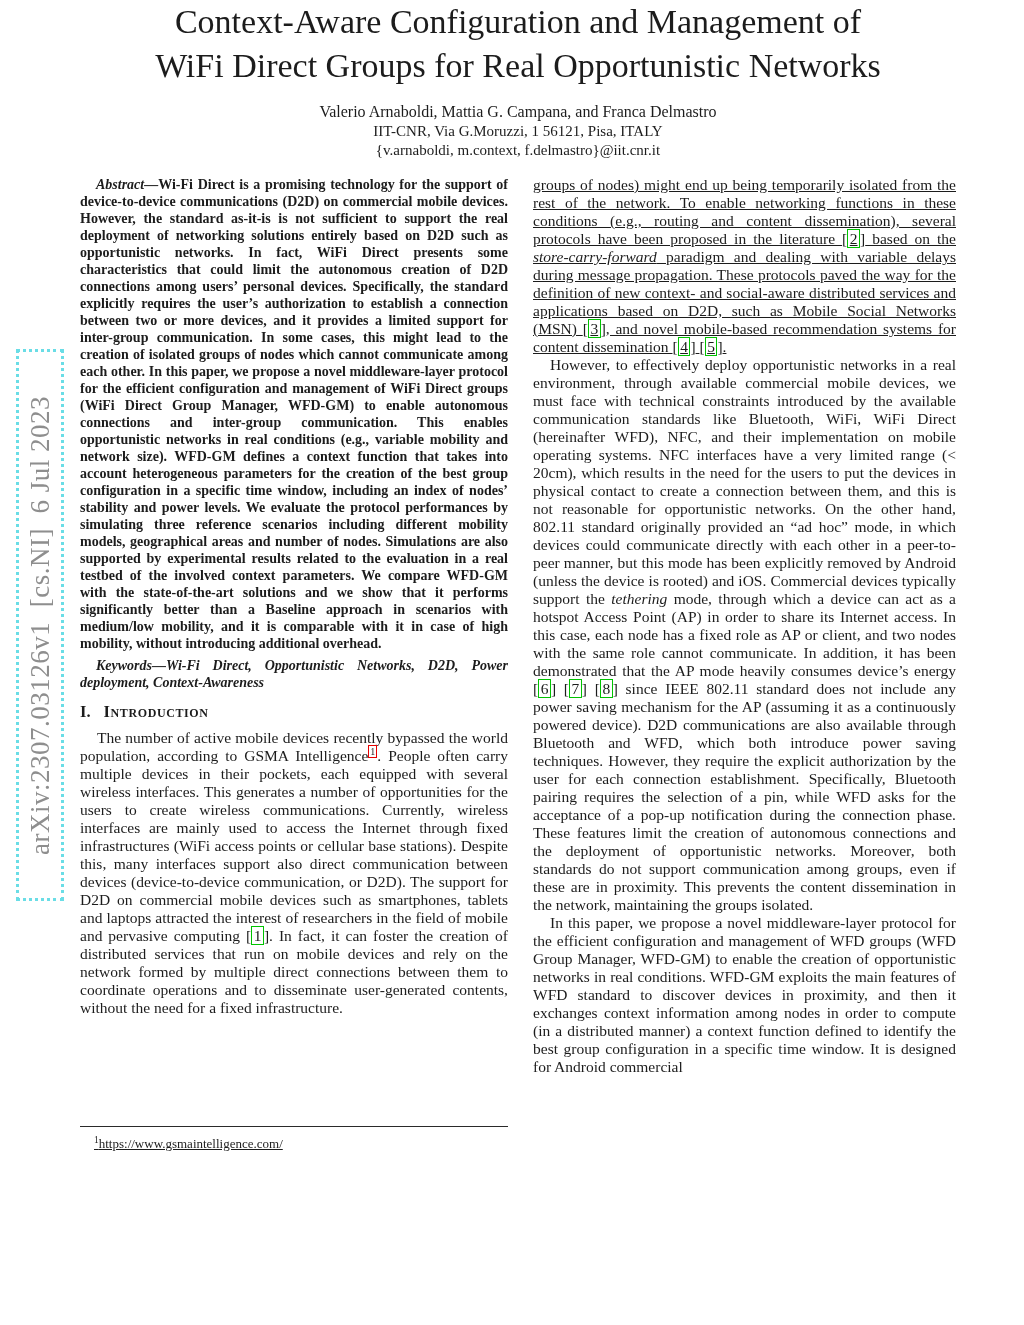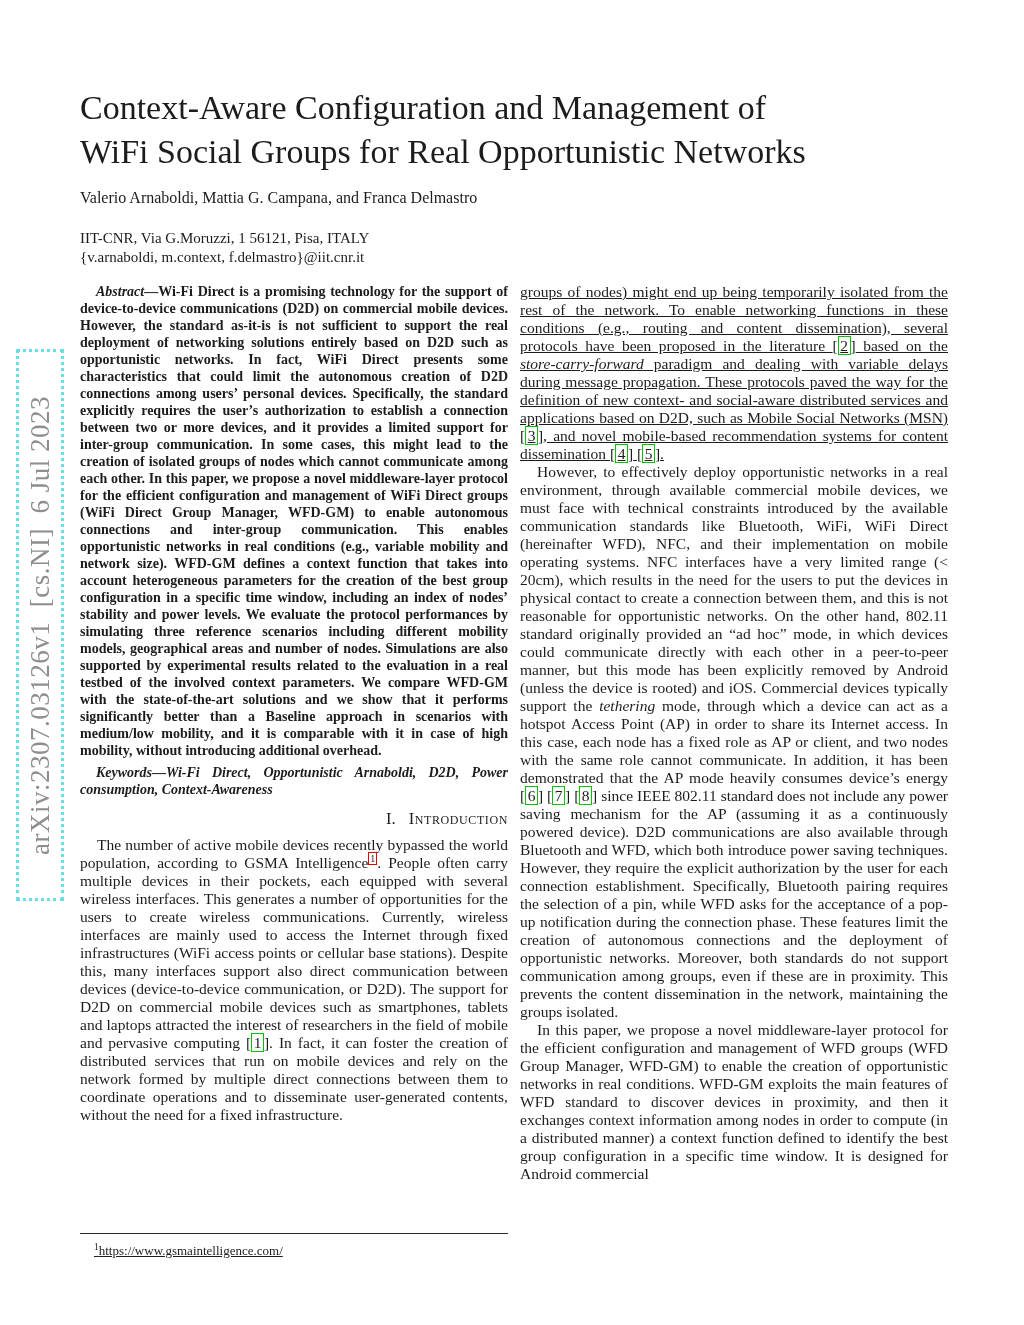--- a/index.html
+++ b/index.html
@@ -25,45 +25,45 @@
     transform: rotate(180deg);
     font-size: 27px;
     color: #8e8e8e;
     white-space: pre;
     letter-spacing: 0.5px;
   }
 
   
   .content { position: absolute; left: 80px; top: 0; width: 876px; }
 
-  .paper-header { text-align: left; padding-top: 86px; }
+  .paper-header { text-align: center; }
   .title-line { font-size: 34px; line-height: 44px; white-space: nowrap; font-weight: normal; }
   .authors { margin-top: 14px; font-size: 16px; line-height: 20px; }
-  .affiliation { font-size: 15px; line-height: 19px; margin-top: 21px; }
+  .affiliation { font-size: 15px; line-height: 19px; }
   .email { font-size: 15px; line-height: 19px; }
 
-  .columns { display: flex; gap: 12px; margin-top: 16px; text-align: justify; hyphens: auto; }
+  .columns { display: flex; gap: 25px; margin-top: 16px; text-align: justify; hyphens: auto; }
   .col { width: 428px; box-sizing: border-box; }
   .col-left { display: flex; flex-direction: column; height: 976px; }
 
   .abstract {
     font-weight: bold; font-size: 14px; line-height: 17px;
     text-indent: 16px; margin: 0;
   }
   .ab-label { font-style: italic; }
 
   .keywords {
     font-weight: bold; font-style: italic;
     font-size: 14px; line-height: 17px;
     text-indent: 16px; margin: 5px 0 0 0;
   }
 
   .section-heading {
-    text-align: right; font-size: 16.5px; line-height: 20px;
-    margin: 11px 0 7px 0; text-indent: 0; font-weight: normal;
+    text-align: left; font-size: 16.5px; line-height: 20px;
+    margin: 11px 0 7px 0; text-indent: 0; font-weight: bold;
   }
   .heading-num { margin-right: 13px; }
   .sc { font-variant: small-caps; letter-spacing: 0.6px; }
 
   .body-para { font-size: 15.5px; line-height: 18px; text-indent: 17px; margin: 0; }
   .noindent { text-indent: 0; text-decoration: underline; }
   .it { font-style: italic; }
 
   .cite-box { border: 1.5px solid #00c300; padding: 0 1.5px; }
   .fnref { font-size: 10px; vertical-align: super; line-height: 0; }
@@ -78,32 +78,32 @@
 <body>
 
 <div class="watermark">
   <div class="watermark-text">arXiv:2307.03126v1  [cs.NI]  6 Jul 2023</div>
 </div>
 
 <div class="content">
 
   <div class="paper-header">
     <div class="title-line">Context-Aware Configuration and Management of</div>
-    <div class="title-line">WiFi Social Groups for Real Opportunistic Networks</div>
+    <div class="title-line">WiFi Direct Groups for Real Opportunistic Networks</div>
     <div class="authors">Valerio Arnaboldi, Mattia G. Campana, and Franca Delmastro</div>
     <div class="affiliation">IIT-CNR, Via G.Moruzzi, 1 56121, Pisa, ITALY</div>
     <div class="email">{v.arnaboldi, m.context, f.delmastro}@iit.cnr.it</div>
   </div>
 
   <div class="columns">
 
     <div class="col col-left">
       <p class="abstract"><span class="ab-label">Abstract—</span><span>Wi-Fi Direct is a promising technology for the support of device-to-device communications (D2D) on commercial mobile devices. However, the standard as-it-is is not sufficient to support the real deployment of networking solutions entirely based on D2D such as opportunistic networks. In fact, WiFi Direct presents some characteristics that could limit the autonomous creation of D2D connections among users’ personal devices. Specifically, the standard explicitly requires the user’s authorization to establish a connection between two or more devices, and it provides a limited support for inter-group communication. In some cases, this might lead to the creation of isolated groups of nodes which cannot communicate among each other. In this paper, we propose a novel middleware-layer protocol for the efficient configuration and management of WiFi Direct groups (WiFi Direct Group Manager, WFD-GM) to enable autonomous connections and inter-group communication. This enables opportunistic networks in real conditions (e.g., variable mobility and network size). WFD-GM defines a context function that takes into account heterogeneous parameters for the creation of the best group configuration in a specific time window, including an index of nodes’ stability and power levels. We evaluate the protocol performances by simulating three reference scenarios including different mobility models, geographical areas and number of nodes. Simulations are also supported by experimental results related to the evaluation in a real testbed of the involved context parameters. We compare WFD-GM with the state-of-the-art solutions and we show that it performs significantly better than a Baseline approach in scenarios with medium/low mobility, and it is comparable with it in case of high mobility, without introducing additional overhead.</span></p>
 
-      <p class="keywords"><span>Keywords—</span><span>Wi-Fi Direct, Opportunistic Arnaboldi, D2D, Power consumption, Context-Awareness</span></p>
+      <p class="keywords"><span>Keywords—</span><span>Wi-Fi Direct, Opportunistic Networks, D2D, Power deployment, Context-Awareness</span></p>
 
       <div class="section-heading"><span class="heading-num">I.</span><span class="sc">Introduction</span></div>
 
       <p class="body-para"><span>The number of active mobile devices recently bypassed the world population, according to GSMA Intelligence</span><sup class="fnref"><span class="fnref-box">1</span></sup><span>. People often carry multiple devices in their pockets, each equipped with several wireless interfaces. This generates a number of opportunities for the users to create wireless communications. Currently, wireless interfaces are mainly used to access the Internet through fixed infrastructures (WiFi access points or cellular base stations). Despite this, many interfaces support also direct communication between devices (device-to-device communication, or D2D). The support for D2D on commercial mobile devices such as smartphones, tablets and laptops attracted the interest of researchers in the field of mobile and pervasive computing </span>[<span class="cite-box">1</span>]<span>. In fact, it can foster the creation of distributed services that run on mobile devices and rely on the network formed by multiple direct connections between them to coordinate operations and to disseminate user-generated contents, without the need for a fixed infrastructure.</span></p>
 
 
       <div class="footnote-block">
         <hr class="footnote-rule">
         <p class="footnote"><sup class="fn-marker">1</sup><span>https://www.gsmaintelligence.com/</span></p>
       </div>

